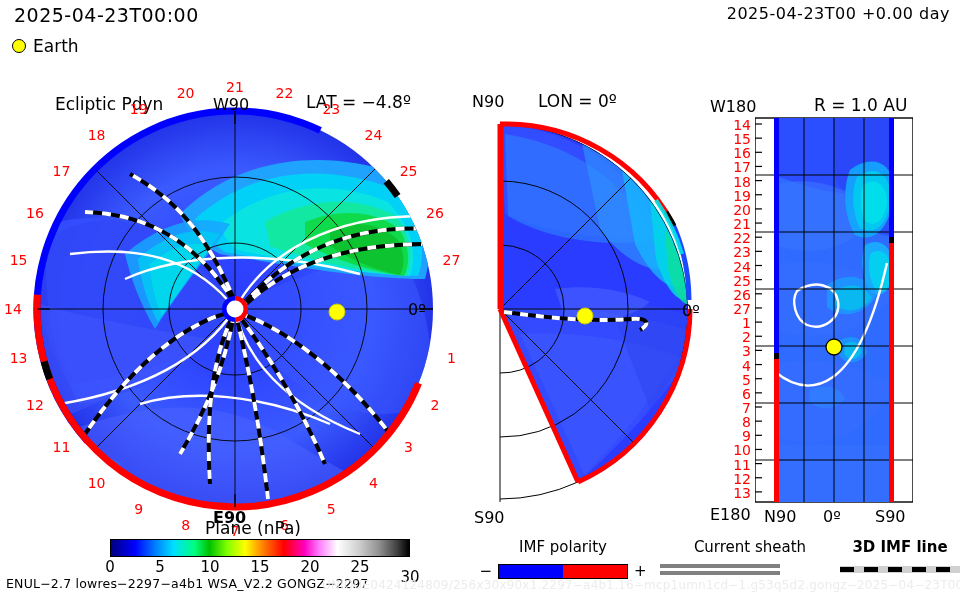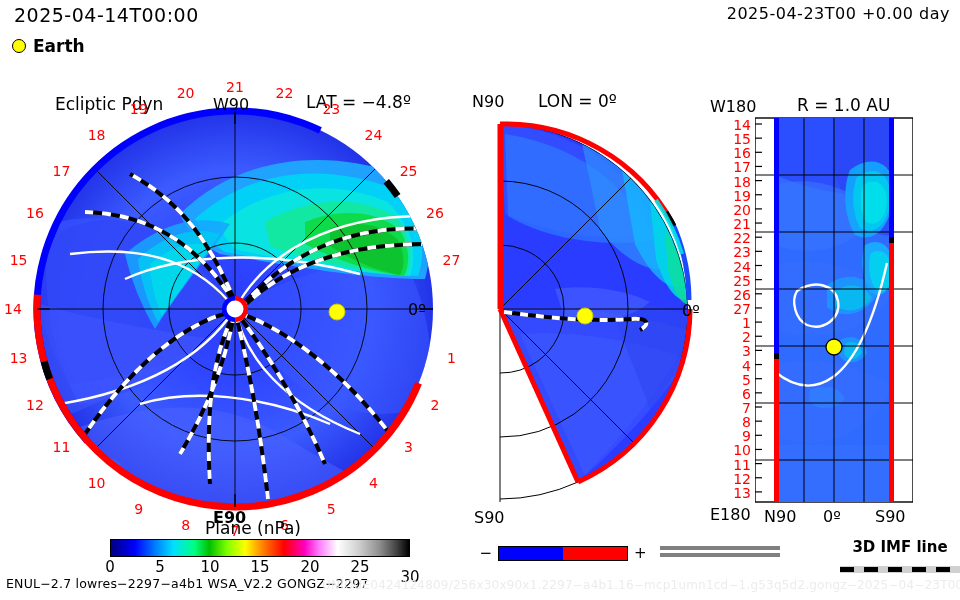--- a/index.html
+++ b/index.html
@@ -7,21 +7,21 @@
     width:960px;height:600px;background:#ffffff;overflow:hidden;
     font-family:"DejaVu Sans","Liberation Sans",sans-serif;
     position:relative;
   }
   .abs{position:absolute;}
   .hdr-date{left:14px;top:4px;font-size:19px;color:#000;letter-spacing:.5px;}
   .hdr-frame{right:10px;top:4px;font-size:16px;color:#000;letter-spacing:.5px;}
 
   .earth-legend{left:12px;top:36px;display:flex;align-items:center;gap:7px;}
   .earth-dot{width:14px;height:14px;border-radius:50%;background:#ffff00;border:1.5px solid #000;box-sizing:border-box;}
-  .earth-legend .lbl{font-size:17px;color:#000;font-weight:bold;}
+  .earth-legend .lbl{font-size:17px;color:#000;}
 
   .panel-title{font-size:17px;color:#000;white-space:nowrap;}
   .tick-red{color:#ff0000;font-size:14px;white-space:nowrap;position:absolute;}
   .axlbl{color:#000;font-size:16px;white-space:nowrap;position:absolute;}
 
   
   #ecliptic{left:30px;top:104px;width:410px;height:410px;}
 
   
   #meridional{left:460px;top:104px;width:240px;height:410px;}
@@ -54,21 +54,21 @@
 
   .sheath-mark{margin-top:8px;width:120px;}
   .sheath-mark div{height:4px;background:#808080;margin:3px auto;}
 
   .imf-mark{margin-top:10px;width:120px;height:7px;background:#d0d0d0;position:relative;}
   .imf-mark .dash{position:absolute;top:1px;height:5px;background:#000;}
 </style>
 </head>
 <body>
 
-<div class="abs hdr-date">2025-04-14T00:00</div>
+<div class="abs hdr-date">2025-04-23T00:00</div>
 <div class="abs hdr-frame">2025-04-23T00 +0.00 day</div>
 
 <div class="abs earth-legend">
   <span class="earth-dot"></span>
   <span class="lbl">Earth</span>
 </div>
 
 <div class="abs" id="ecliptic">
   <svg width="410" height="410" viewBox="0 0 410 410">
     <defs>
@@ -370,21 +370,21 @@
     <rect x="19" y="243" width="5" height="144" fill="#ff0000"></rect>
     <rect x="19" y="238" width="5" height="6" fill="#000000"></rect>
     <rect x="134" y="3" width="5" height="122" fill="#0000ff"></rect>
     <rect x="134" y="128" width="5" height="259" fill="#ff0000"></rect>
     <rect x="134" y="122" width="5" height="6" fill="#000000"></rect>
 
     <circle cx="79" cy="232" r="8" fill="#ffff00" stroke="#000" stroke-width="1.3"></circle>
   </svg>
 
   <div class="axlbl" style="left:-45px;top:-18px;">W180</div>
-  <div class="panel-title" style="position:absolute;left:42px;top:-20px;">R = 1.0 AU</div>
+  <div class="panel-title" style="position:absolute;left:59px;top:-20px;">R = 1.0 AU</div>
   <div class="axlbl" style="left:-45px;top:390px;">E180</div>
   <div id="r-tick-labels">
       <div class="tick-red" style="left: -30px; top: 2px; width: 26px; text-align: right;">14</div>
       <div class="tick-red" style="left: -30px; top: 16.15px; width: 26px; text-align: right;">15</div>
       <div class="tick-red" style="left: -30px; top: 30.3px; width: 26px; text-align: right;">16</div>
       <div class="tick-red" style="left: -30px; top: 44.45px; width: 26px; text-align: right;">17</div>
       <div class="tick-red" style="left: -30px; top: 58.6px; width: 26px; text-align: right;">18</div>
       <div class="tick-red" style="left: -30px; top: 72.75px; width: 26px; text-align: right;">19</div>
       <div class="tick-red" style="left: -30px; top: 86.9px; width: 26px; text-align: right;">20</div>
       <div class="tick-red" style="left: -30px; top: 101.05px; width: 26px; text-align: right;">21</div>
@@ -423,31 +423,33 @@
     <span style="left: 0%;">0</span>
     <span style="left: 16.6667%;">5</span>
     <span style="left: 33.3333%;">10</span>
     <span style="left: 50%;">15</span>
     <span style="left: 66.6667%;">20</span>
     <span style="left: 83.3333%;">25</span>
     <span style="left: 100%; margin-top: 10px;">30</span>
   </div>
 
 <div class="legend-row" style="left:468px;width:190px;">
+  <div class="legend-title">IMF polarity</div>
   <div class="polarity-bar">
     <span class="pm">−</span>
     <span class="pb-box">
       <span class="pb-neg"></span>
       <span class="pb-pos"></span>
     </span>
     <span class="pm">+</span>
   </div>
 </div>
 
 <div class="legend-row" style="left:660px;width:180px;">
+  <div class="legend-title">Current sheath</div>
   <div class="sheath-mark">
       <div></div>
       <div></div>
     </div>
 </div>
 
 <div class="legend-row" style="left:840px;width:120px;font-weight:bold;">
   <div class="legend-title">3D IMF line</div>
   <div class="imf-mark">
     <span class="dash" style="left:0px;width:14px;"></span>

